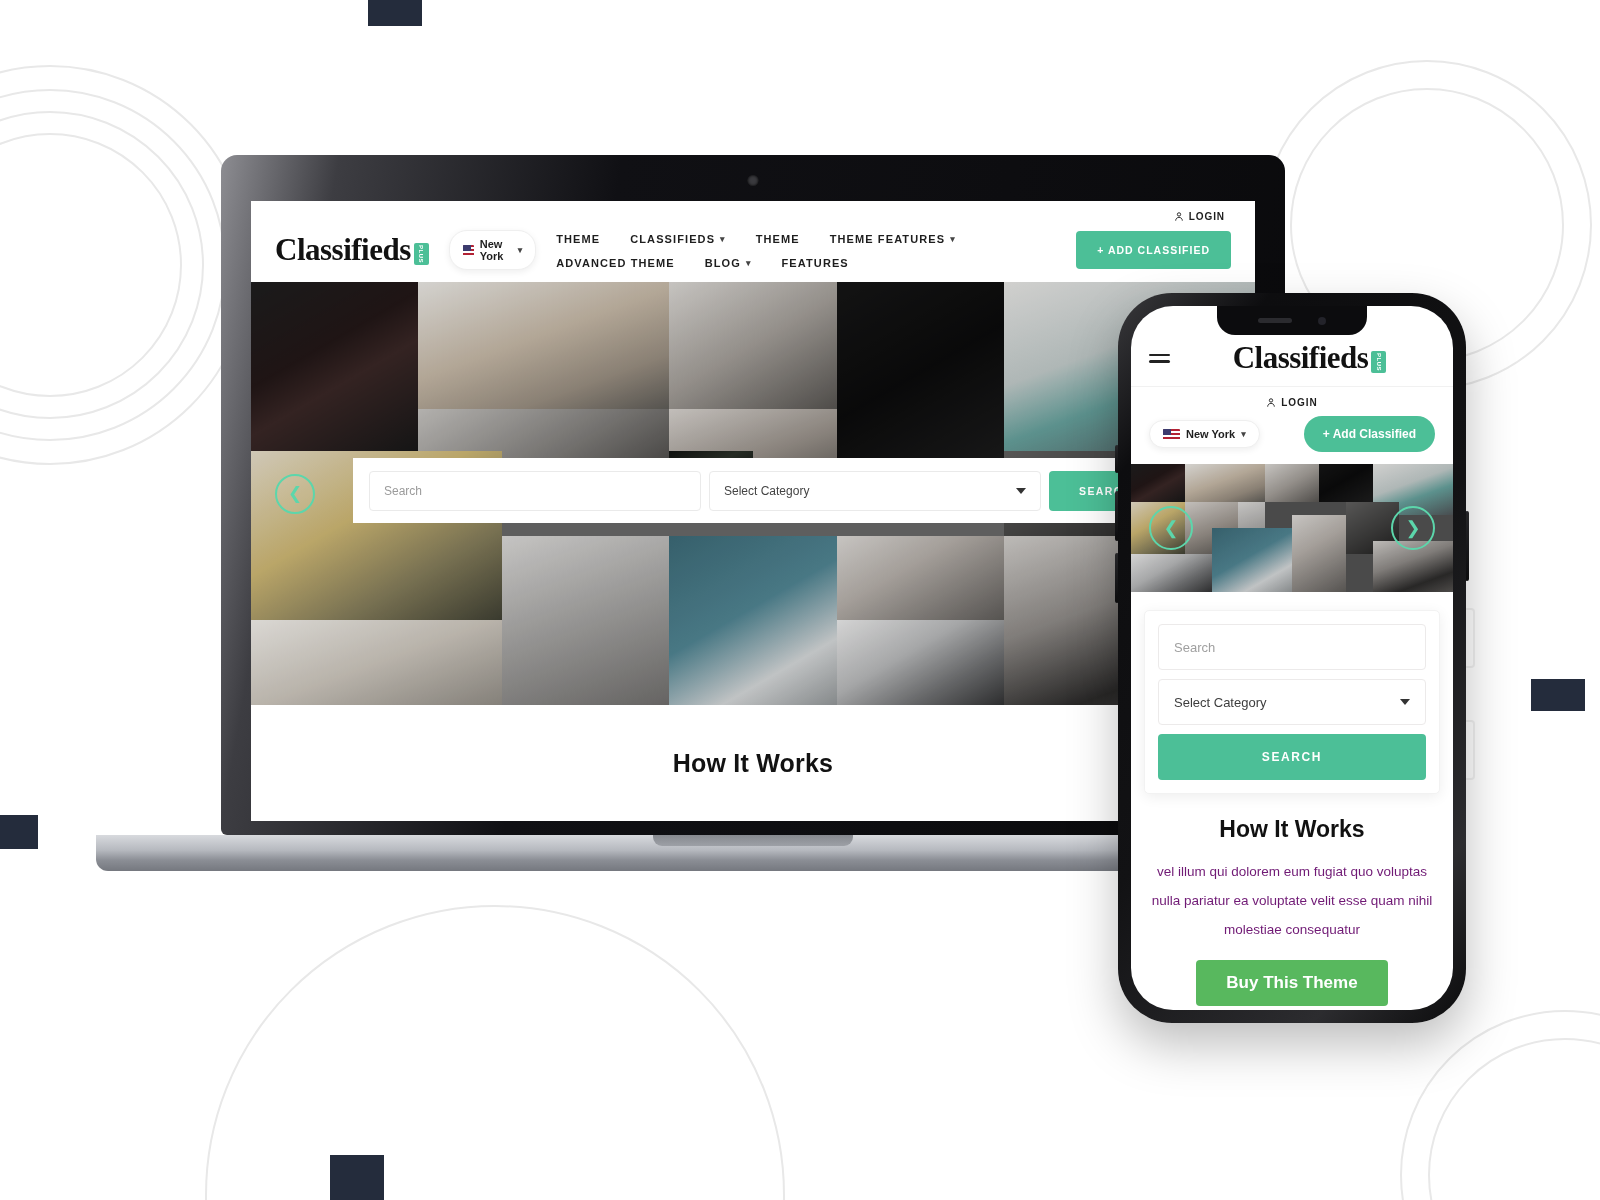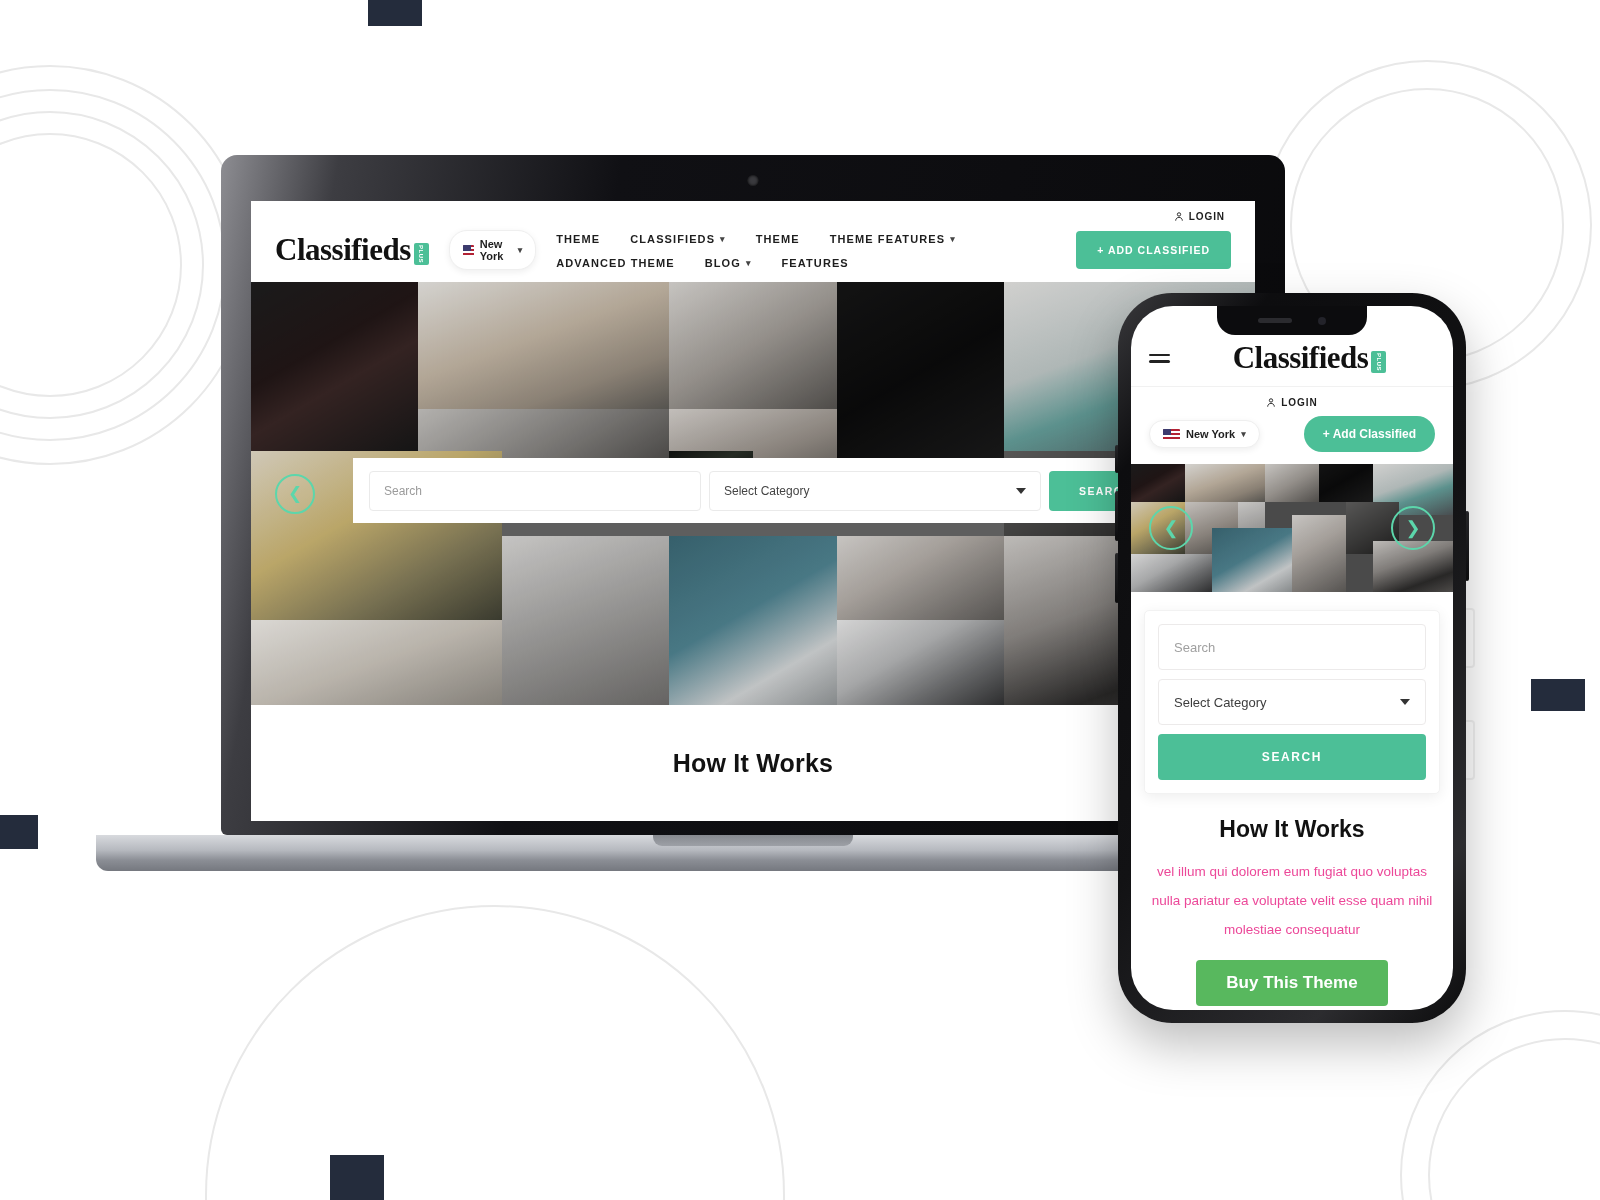--- a/index.html
+++ b/index.html
@@ -171,21 +171,21 @@
     align-items: center; padding: 0 15px; font-size: 13px; color: #a0a0a0; margin-bottom: 9px; }
   .m-select { height: 46px; border: 1px solid #eceaea; border-radius: 4px; display: flex;
     align-items: center; justify-content: space-between; padding: 0 15px; font-size: 13px;
     color: #3d3d3d; margin-bottom: 9px; }
   .m-search-btn { width: 100%; height: 46px; background: #4cbf97; color: #fff; border: none;
     border-radius: 4px; font-size: 12px; font-weight: 700; letter-spacing: 1.6px; cursor: pointer;
     font-family: "Liberation Sans", sans-serif; }
 
   .m-hiw { padding: 22px 20px 0 20px; text-align: center; }
   .m-hiw h2 { font-size: 23px; font-weight: 700; color: #111; margin-bottom: 14px; }
-  .m-hiw p { font-size: 13.5px; line-height: 2.15; color: #ec4899; }
+  .m-hiw p { font-size: 13.5px; line-height: 2.15; color: #701a75; }
   .m-buy { display: block; margin: 16px auto 0 auto; background: #58b85e; color: #fff;
     border: none; border-radius: 4px; padding: 13px 30px; font-size: 17px; font-weight: 700;
     font-family: "Liberation Sans", sans-serif; cursor: pointer; }
 
   
   .ph-car-red     { background: linear-gradient(150deg,#3b3b3d 0%,#6f2222 40%,#b93b33 58%,#2e2e30 100%); }
   .ph-sofa        { background: linear-gradient(160deg,#e7e4dd 0%,#cbb393 45%,#9d8a72 75%,#5e5a52 100%); }
   .ph-kettle      { background: linear-gradient(140deg,#cfcbc5 0%,#6a6660 40%,#2b2a28 100%); }
   .ph-blanket     { background: linear-gradient(150deg,#d9d4cd 0%,#a39a90 50%,#57524c 100%); }
   .ph-moto        { background: linear-gradient(150deg,#2a2a2c 0%,#151517 45%,#3b3b3d 100%); }

